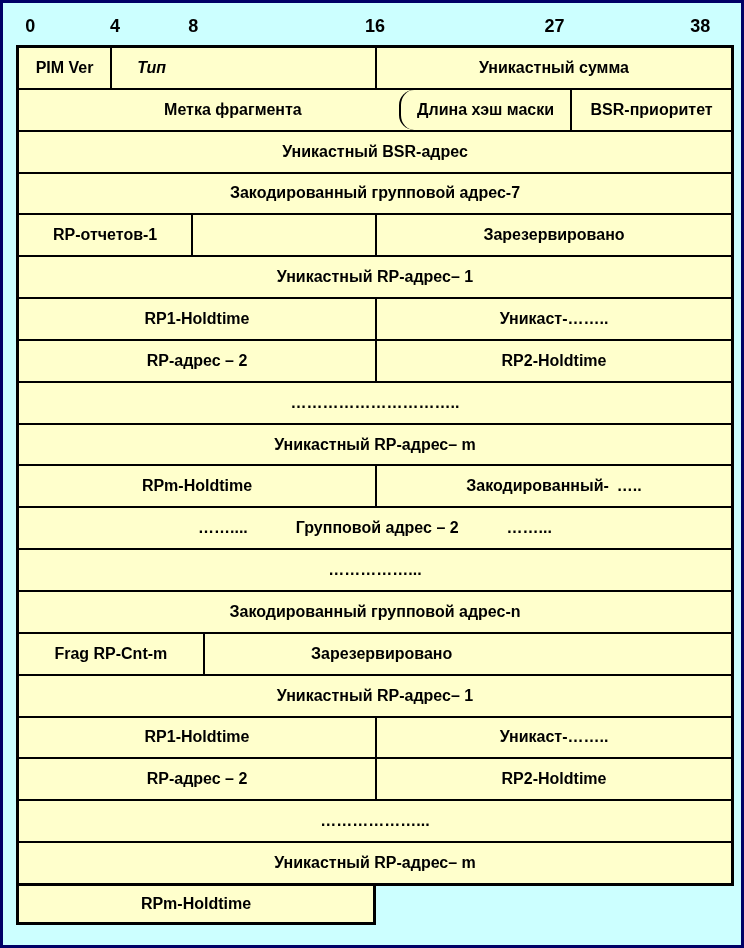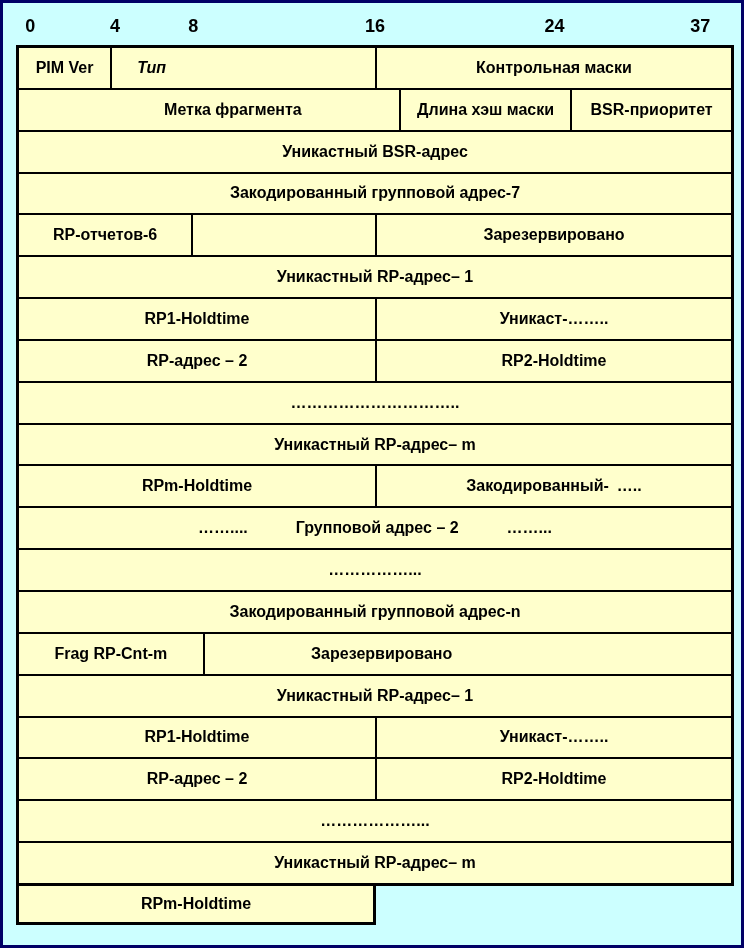--- a/index.html
+++ b/index.html
@@ -81,64 +81,64 @@
 </head>
 <body>
 
 <div class="frame">
 
   <div class="ruler">
       <span class="ruler-label" style="left: 2%;">0</span>
       <span class="ruler-label" style="left: 13.8%;">4</span>
       <span class="ruler-label" style="left: 24.7%;">8</span>
       <span class="ruler-label" style="left: 50%;">16</span>
-      <span class="ruler-label" style="left: 75%;">24</span>
-      <span class="ruler-label" style="left: 95.3%;">37</span>
+      <span class="ruler-label" style="left: 75%;">27</span>
+      <span class="ruler-label" style="left: 95.3%;">38</span>
     </div>
 
   <div class="packet-table">
     <div class="main-grid">
         <div class="prow">
           <div class="pcell" style="width: 12.8%;">
             <span class="pcell-label">PIM Ver</span>
           </div>
           <div class="pcell" style="width: 11.4%; font-style: italic;">
             <span class="pcell-label">Тип</span>
           </div>
           <div class="pcell" style="width: 25.8%; margin-top: 40px;">
             <span class="pcell-label">Длина адреса</span>
           </div>
           <div class="pcell" style="width: 50%;">
-            <span class="pcell-label">Контрольная маски</span>
+            <span class="pcell-label">Уникастный сумма</span>
           </div>
         </div>
         <div class="prow">
           <div class="pcell" style="width: 50%; margin-left: 48px;">
             <span class="pcell-label">Метка фрагмента</span>
           </div>
-          <div class="pcell" style="width: 25.8%;">
+          <div class="pcell" style="width: 25.8%; border-radius: 15px;">
             <span class="pcell-label">Длина хэш маски</span>
           </div>
           <div class="pcell" style="width: 24.2%;">
             <span class="pcell-label">BSR-приоритет</span>
           </div>
         </div>
         <div class="prow">
           <div class="pcell" style="width: 100%;">
             <span class="pcell-label">Уникастный BSR-адрес</span>
           </div>
         </div>
         <div class="prow">
           <div class="pcell" style="width: 100%;">
             <span class="pcell-label">Закодированный групповой адрес-7</span>
           </div>
         </div>
         <div class="prow">
           <div class="pcell" style="width: 24.2%;">
-            <span class="pcell-label">RP-отчетов-6</span>
+            <span class="pcell-label">RP-отчетов-1</span>
           </div>
           <div class="pcell" style="width: 25.8%;">
             <span class="pcell-label"></span>
           </div>
           <div class="pcell" style="width: 50%;">
             <span class="pcell-label">Зарезервировано</span>
           </div>
         </div>
         <div class="prow">
           <div class="pcell" style="width: 100%;">

